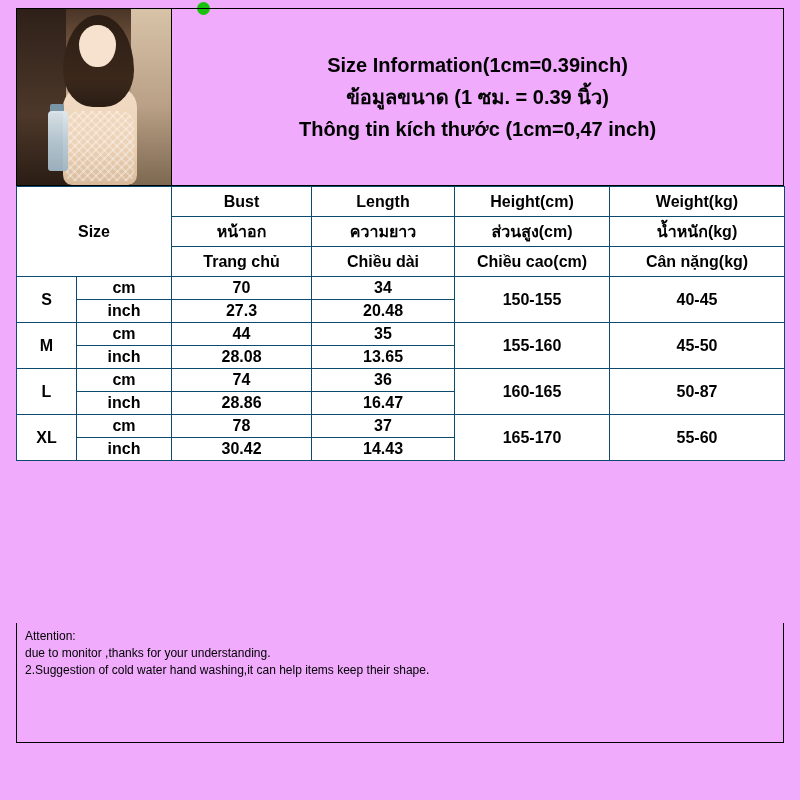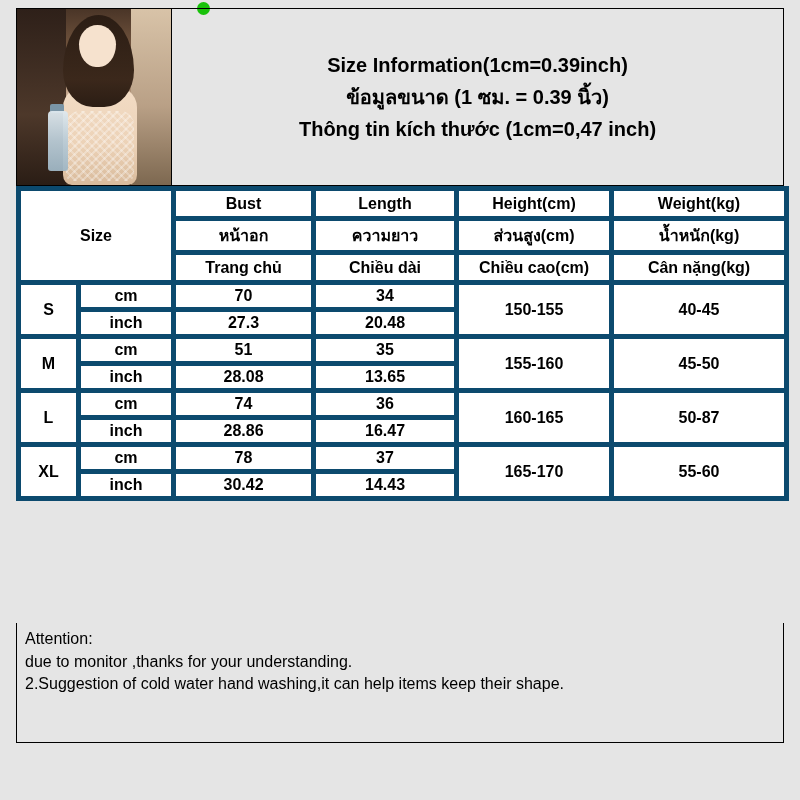--- a/index.html
+++ b/index.html
@@ -11,21 +11,21 @@
     height: 800px;
     background: #ffffff;
     font-family: "Liberation Sans", sans-serif;
     color: #000000;
     overflow: hidden;
   }
   #sheet {
     position: relative;
     width: 800px;
     height: 800px;
-    background: #e5e5e5;
+    background: #f0abfc;
     box-sizing: border-box;
   }
   
   .header-row {
     position: absolute;
     left: 16px;
     top: 8px;
     width: 768px;
     height: 178px;
     border: 1px solid #000;
@@ -128,21 +128,21 @@
     position: absolute;
     left: 16px;
     top: 186px;
     width: 768px;
     border-collapse: collapse;
     table-layout: fixed;
     background: #fff;
   }
   table.size-table td,
   table.size-table th {
-    border: 5px solid #0c4a6e;
+    border: 1px solid #0c4a6e;
     text-align: center;
     vertical-align: middle;
     font-size: 16px;
     font-weight: bold;
     padding: 2px 2px;
     box-sizing: border-box;
   }
   .c-size { width: 60px; }
   .c-unit { width: 95px; }
   .c-bust { width: 140px; }
@@ -164,21 +164,21 @@
   .attention {
     position: absolute;
     left: 16px;
     top: 623px;
     width: 768px;
     height: 120px;
     border: 1px solid #000;
     border-top: none;
     box-sizing: border-box;
     padding: 5px 8px 0 8px;
-    font-size: 16px;
+    font-size: 12px;
     line-height: 1.42;
   }
   .attention p { margin: 0; }
 </style>
 </head>
 <body>
 
 <div id="sheet">
 
   <div class="green-dot"></div>
@@ -243,21 +243,21 @@
       </tr>
       <tr>
         <td class="unit-cell">inch</td>
         <td class="val-cell">27.3</td>
         <td class="val-cell">20.48</td>
       </tr>
 
       <tr>
         <td class="size-label" rowspan="2">M</td>
         <td class="unit-cell">cm</td>
-        <td class="val-cell">51</td>
+        <td class="val-cell">44</td>
         <td class="val-cell">35</td>
         <td class="hw-cell" rowspan="2">155-160</td>
         <td class="hw-cell" rowspan="2">45-50</td>
       </tr>
       <tr>
         <td class="unit-cell">inch</td>
         <td class="val-cell">28.08</td>
         <td class="val-cell">13.65</td>
       </tr>
 

